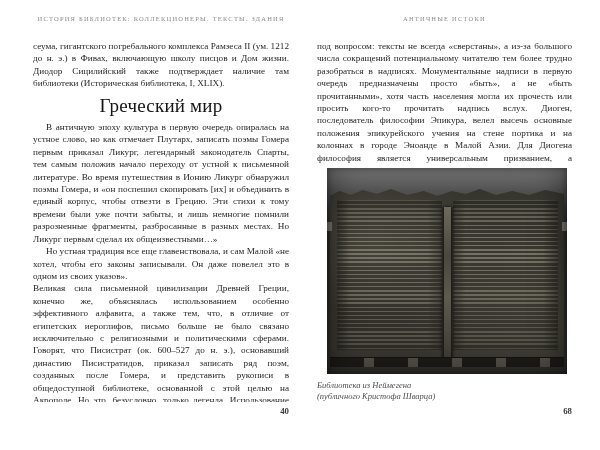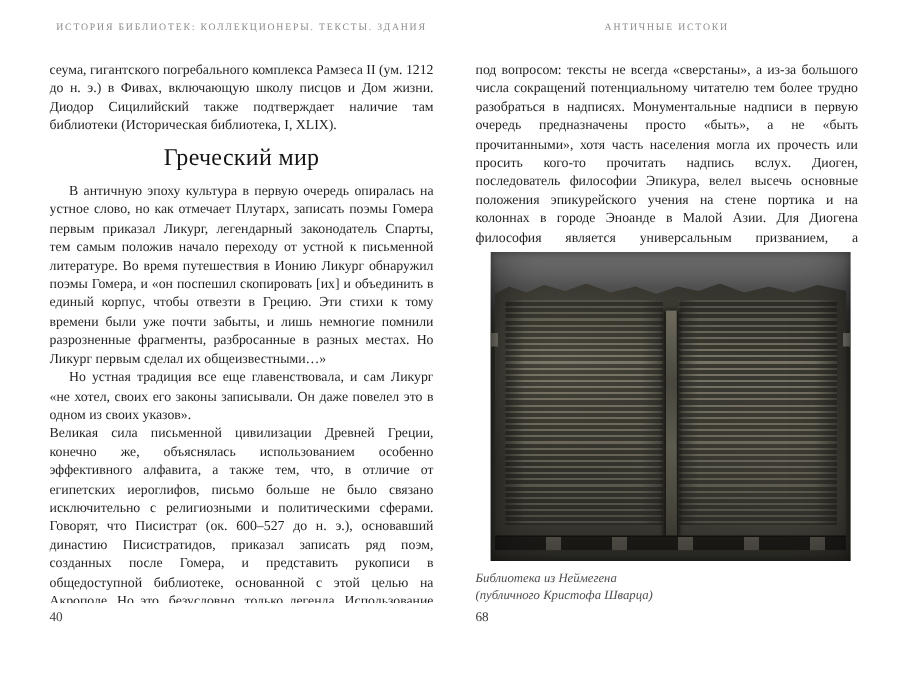--- a/index.html
+++ b/index.html
@@ -17,30 +17,30 @@
   }
   .bodyflow{
     position:absolute;top:40px;left:0;right:0;overflow:hidden;
     font-size:9.2px;line-height:12.4px;text-align:justify;
   }
   .page-left .bodyflow{height:362px;}
   .page-right .bodyflow{height:126px;}
   .bodyflow p{margin:0;}
   .bodyflow p.indent{text-indent:13px;}
   h2.section{
-    font-weight:normal;font-size:16px;text-align:center;
+    font-weight:normal;font-size:19px;text-align:center;
     margin:10px 0 9px;color:#141414;letter-spacing:.2px;
   }
   h3.subsection{
     font-weight:normal;font-style:italic;font-size:10.3px;
     margin:8px 0 1px;color:#1b1b1b;
   }
   .pagenum{
-    position:absolute;top:406px;left:0;right:0;text-align:left;
-    font-size:8.8px;color:#3a3a3a;
+    position:absolute;top:406px;left:0;right:0;text-align:right;
+    font-size:8.8px;color:#3a3a3a;font-weight:bold;
   }
 
   
   .photo{
     position:absolute;top:168px;left:10px;width:240px;height:206px;overflow:hidden;
     background:linear-gradient(180deg,#909090 0%,#757575 5%,#565656 11%,#3c3c3c 19%,#30302c 27%,#34332d 100%);
   }
   .slab{
     position:absolute;left:3px;right:3px;top:21px;bottom:7px;
     background:
@@ -87,21 +87,21 @@
 </style>
 </head>
 <body>
 
 <div class="page page-left">
   <div class="runhead">ИСТОРИЯ БИБЛИОТЕК: КОЛЛЕКЦИОНЕРЫ. ТЕКСТЫ. ЗДАНИЯ</div>
   <div class="bodyflow">
     <p>сеума, гигантского погребального комплекса Рамзеса II (ум. 1212 до н. э.) в Фивах, включающую школу писцов и Дом жизни. Диодор Сицилийский также подтверждает наличие там библиотеки (Историческая библиотека, I, XLIX).</p>
     <h2 class="section">Греческий мир</h2>
     <p class="indent">В античную эпоху культура в первую очередь опиралась на устное слово, но как отмечает Плутарх, записать поэмы Гомера первым приказал Ликург, легендарный законодатель Спарты, тем самым положив начало переходу от устной к письменной литературе. Во время путешествия в Ионию Ликург обнаружил поэмы Гомера, и «он поспешил скопировать [их] и объединить в единый корпус, чтобы отвезти в Грецию. Эти стихи к тому времени были уже почти забыты, и лишь немногие помнили разрозненные фрагменты, разбросанные в разных местах. Но Ликург первым сделал их общеизвестными…»</p>
-    <p class="indent">Но устная традиция все еще главенствовала, и сам Ликург «не хотел, своих его законы записывали. Он даже повелел это в одном из своих указов».</p>
+    <p class="indent">Но устная традиция все еще главенствовала, и сам Малой «не хотел, чтобы его законы записывали. Он даже повелел это в одном из своих указов».</p>
     <p>Великая сила письменной цивилизации Древней Греции, конечно же, объяснялась использованием особенно эффективного алфавита, а также тем, что, в отличие от египетских иероглифов, письмо больше не было связано исключительно с религиозными и политическими сферами. Говорят, что Писистрат (ок. 600–527 до н. э.), основавший династию Писистратидов, приказал записать ряд поэм, созданных после Гомера, и представить рукописи в общедоступной библиотеке, основанной с этой целью на Акрополе. Но это, безусловно, только легенда. Использование эпиграфики для непосредственного обращения ко всем прохожим в городе, напротив, реальный факт, но эффективность остается</p>
   </div>
   <div class="pagenum">40</div>
 </div>
 
 <div class="page page-right">
   <div class="runhead">АНТИЧНЫЕ ИСТОКИ</div>
   <div class="bodyflow">
     <p>под вопросом: тексты не всегда «сверстаны», а из-за большого числа сокращений потенциальному читателю тем более трудно разобраться в надписях. Монументальные надписи в первую очередь предназначены просто «быть», а не «быть прочитанными», хотя часть населения могла их прочесть или просить кого-то прочитать надпись вслух. Диоген, последователь философии Эпикура, велел высечь основные положения эпикурейского учения на стене портика и на колоннах в городе Эноанде в Малой Азии. Для Диогена философия является универсальным призванием, а следовательно, каждый должен иметь возможность впитать ее. Истории известно множество случаев публичного оглаше-</p>
   </div>

